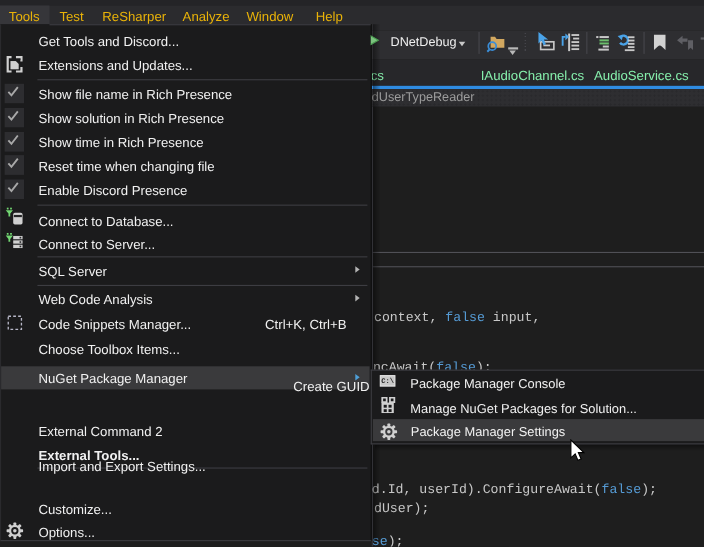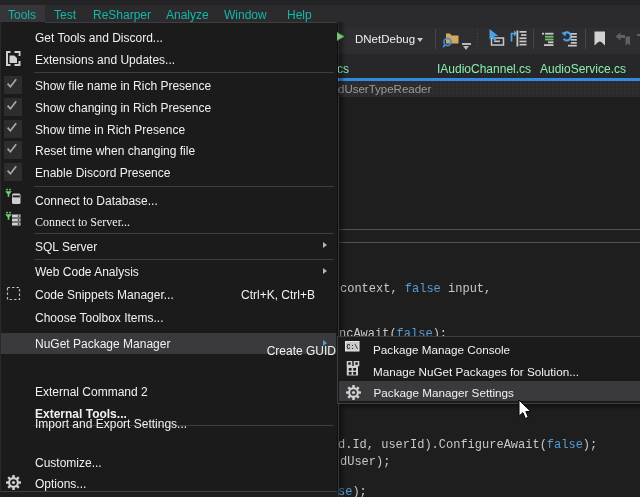--- a/index.html
+++ b/index.html
@@ -4,21 +4,21 @@
 <style>
 html,body{margin:0;padding:0;background:#1e1e1e;}
 #stage{position:relative;width:640px;height:497px;overflow:hidden;
   font-family:"Liberation Sans",sans-serif;font-size:12px;color:#f1f1f1;
   background:#1e1e1e;}
 #stage *{box-sizing:border-box;}
 .abs{position:absolute;}
 
 #titlestrip{left:0;top:0;width:640px;height:5px;background:#242427;}
 #menubar{left:0;top:5px;width:640px;height:23px;background:#2b2b2e;}
-.mb{position:absolute;top:7px;height:17px;line-height:17px;color:#14b8a6;}
+.mb{position:absolute;top:7px;height:17px;line-height:17px;color:#eab308;}
 #toolsbox{left:0;top:5px;width:45px;height:17px;background:#36363a;}
 #toolbar{left:337px;top:28px;width:303px;height:26px;background:#2e2e31;}
 #tabstrip{left:337px;top:54px;width:303px;height:24px;background:#27272a;}
 #blueline{left:337px;top:78px;width:303px;height:2.5px;background:#2f8ce2;}
 #crumb{left:337px;top:80.5px;width:303px;height:16.5px;background:#2e2e31;
  background-image:radial-gradient(#29292c 0.9px,transparent 0.9px);background-size:4px 4px;}
 .tab{position:absolute;top:61.5px;height:14px;line-height:14px;color:#86efac;}
 
 #editor{left:337px;top:97px;width:303px;height:400px;background:#1e1e1e;}
 .code{position:absolute;font-family:"Liberation Mono",monospace;font-size:12px;
@@ -82,46 +82,46 @@
   <div class="code" style="left:338px;top:484.5px;"><span class="kw">se</span>);</div>
 
   <div class="abs" id="menushadow"></div>
 
   <div class="abs" id="menu"></div>
   <div class="abs" id="menutop"></div>
   <div class="mi" style="top:25.5px;">Get Tools and Discord...</div>
   <div class="mi" style="top:47.5px;">Extensions and Updates...</div>
   <div class="ms" style="top:71.5px;"></div>
   <div class="mi" style="top:74.3px;">Show file name in Rich Presence</div>
-  <div class="mi" style="top:96px;">Show changing in Rich Presence</div>
+  <div class="mi" style="top:96px;">Show solution in Rich Presence</div>
   <div class="mi" style="top:117.5px;">Show time in Rich Presence</div>
   <div class="mi" style="top:139px;">Reset time when changing file</div>
   <div class="mi" style="top:161.4px;">Enable Discord Presence</div>
   <div class="ms" style="top:186.3px;"></div>
   <div class="mi" style="top:188.5px;">Connect to Database...</div>
-  <div class="mi" style="top:210px;font-family:Liberation Serif, serif;">Connect to Server...</div>
+  <div class="mi" style="top:210px;">Connect to Server...</div>
   <div class="ms" style="top:232.5px;"></div>
   <div class="mi" style="top:234.5px;">SQL Server<span class="arr"></span></div>
   <div class="ms" style="top:259px;"></div>
   <div class="mi" style="top:260px;">Web Code Analysis<span class="arr"></span></div>
   <div class="mi" style="top:282.5px;">Code Snippets Manager...<span class="sc">Ctrl+K, Ctrl+B</span></div>
   <div class="mi" style="top:306px;">Choose Toolbox Items...</div>
   <div class="mi hl" style="top:332.5px;height:21px;line-height:23.5px;">NuGet Package Manager<span class="arr" style="border-left-color:#4e9fd8;"></span></div>
   <div class="mi" style="top:339px;text-align:right;">Create GUID</div>
   <div class="mi" style="top:379.5px;">External Command 2</div>
   <div class="mi" style="top:402px;font-weight:bold;">External Tools...</div>
   <div class="ms" style="top:425px;"></div>
   <div class="mi" style="top:412px;">Import and Export Settings...</div>
   <div class="mi" style="top:450.5px;">Customize...</div>
   <div class="mi" style="top:472px;">Options...</div>
 
   <div class="abs" id="subshadow"></div>
   <div class="abs" id="submenu"></div>
   <div class="si hl" style="top:380.5px;height:20px;line-height:23px;left:338.5px;">Package Manager Settings</div>
-  <div class="si" style="top:338px;">Package Manage Console</div>
+  <div class="si" style="top:338px;">Package Manager Console</div>
   <div class="si" style="top:360px;">Manage NuGet Packages for Solution...</div>
 
   <svg class="micon" style="top:76px;" width="18" height="18">
       <rect x="0" y="0" width="18" height="18" fill="#2d2d30"></rect>
       <path d="M3.6 7.6 L6.4 10.7 L12.2 3.2" stroke="#a8a8a8" stroke-width="1.7" fill="none"></path>
     </svg>
   <svg class="micon" style="top:98px;" width="18" height="18">
       <rect x="0" y="0" width="18" height="18" fill="#2d2d30"></rect>
       <path d="M3.6 7.6 L6.4 10.7 L12.2 3.2" stroke="#a8a8a8" stroke-width="1.7" fill="none"></path>
     </svg>

